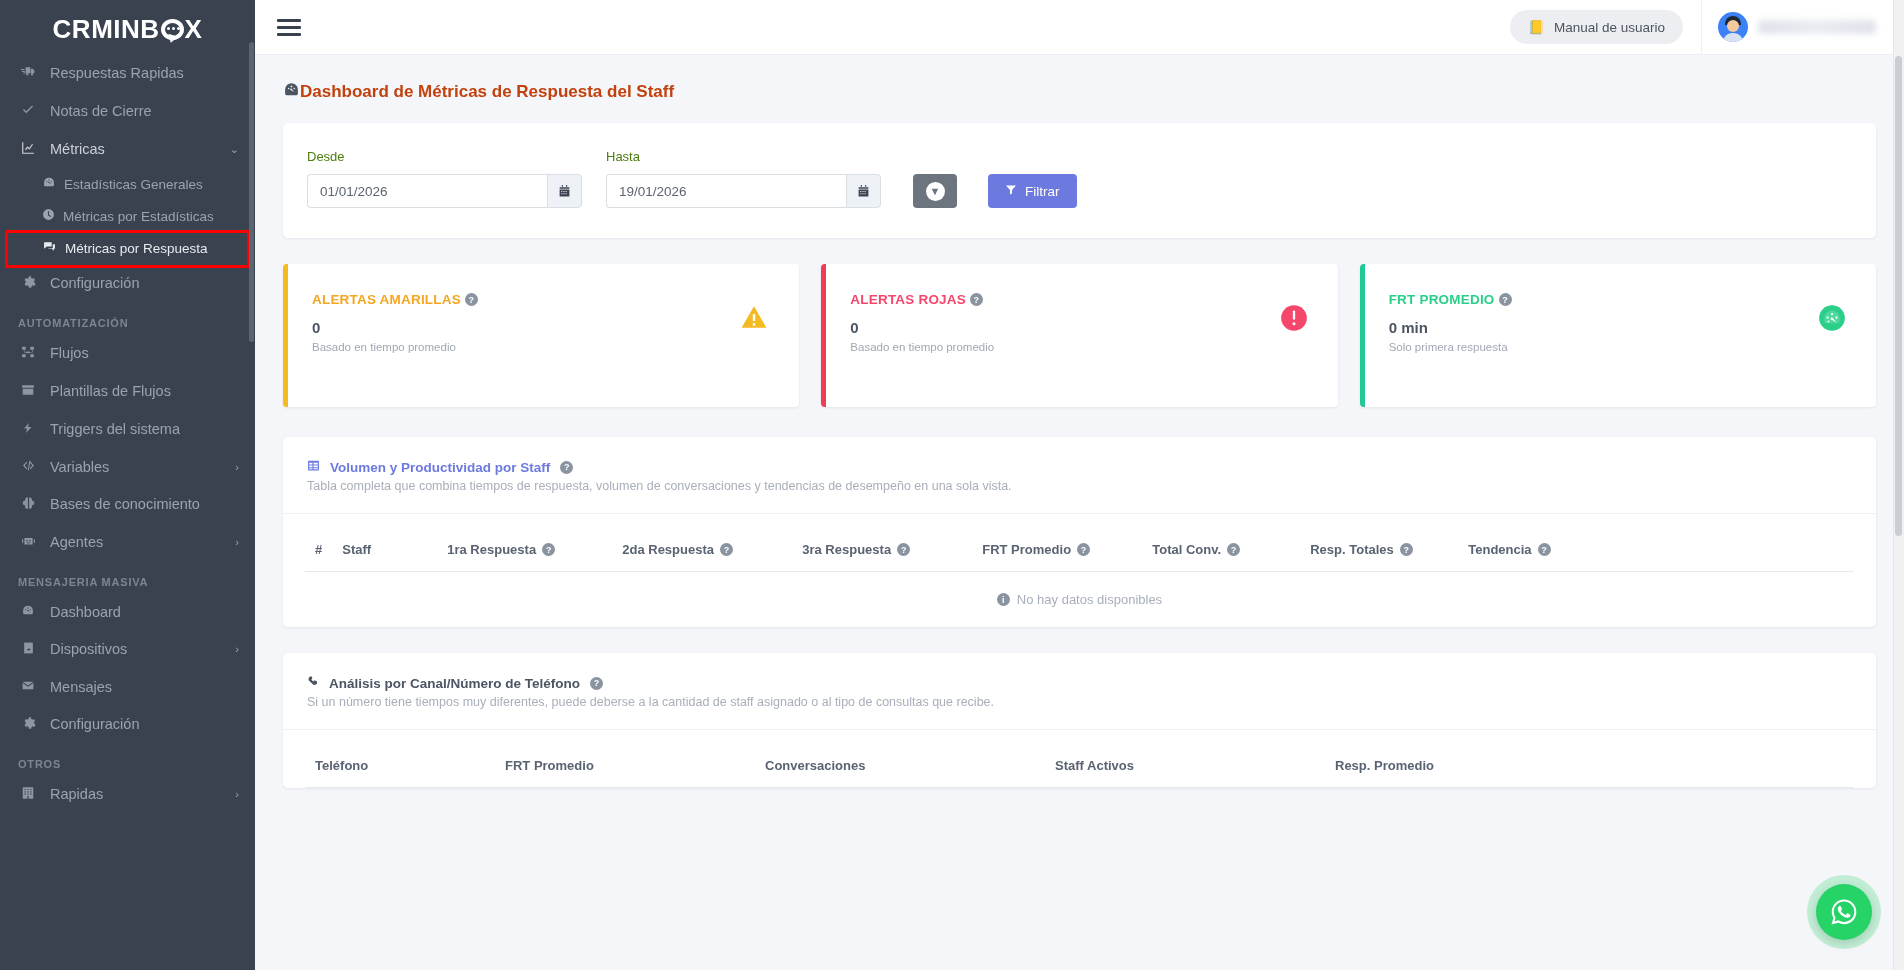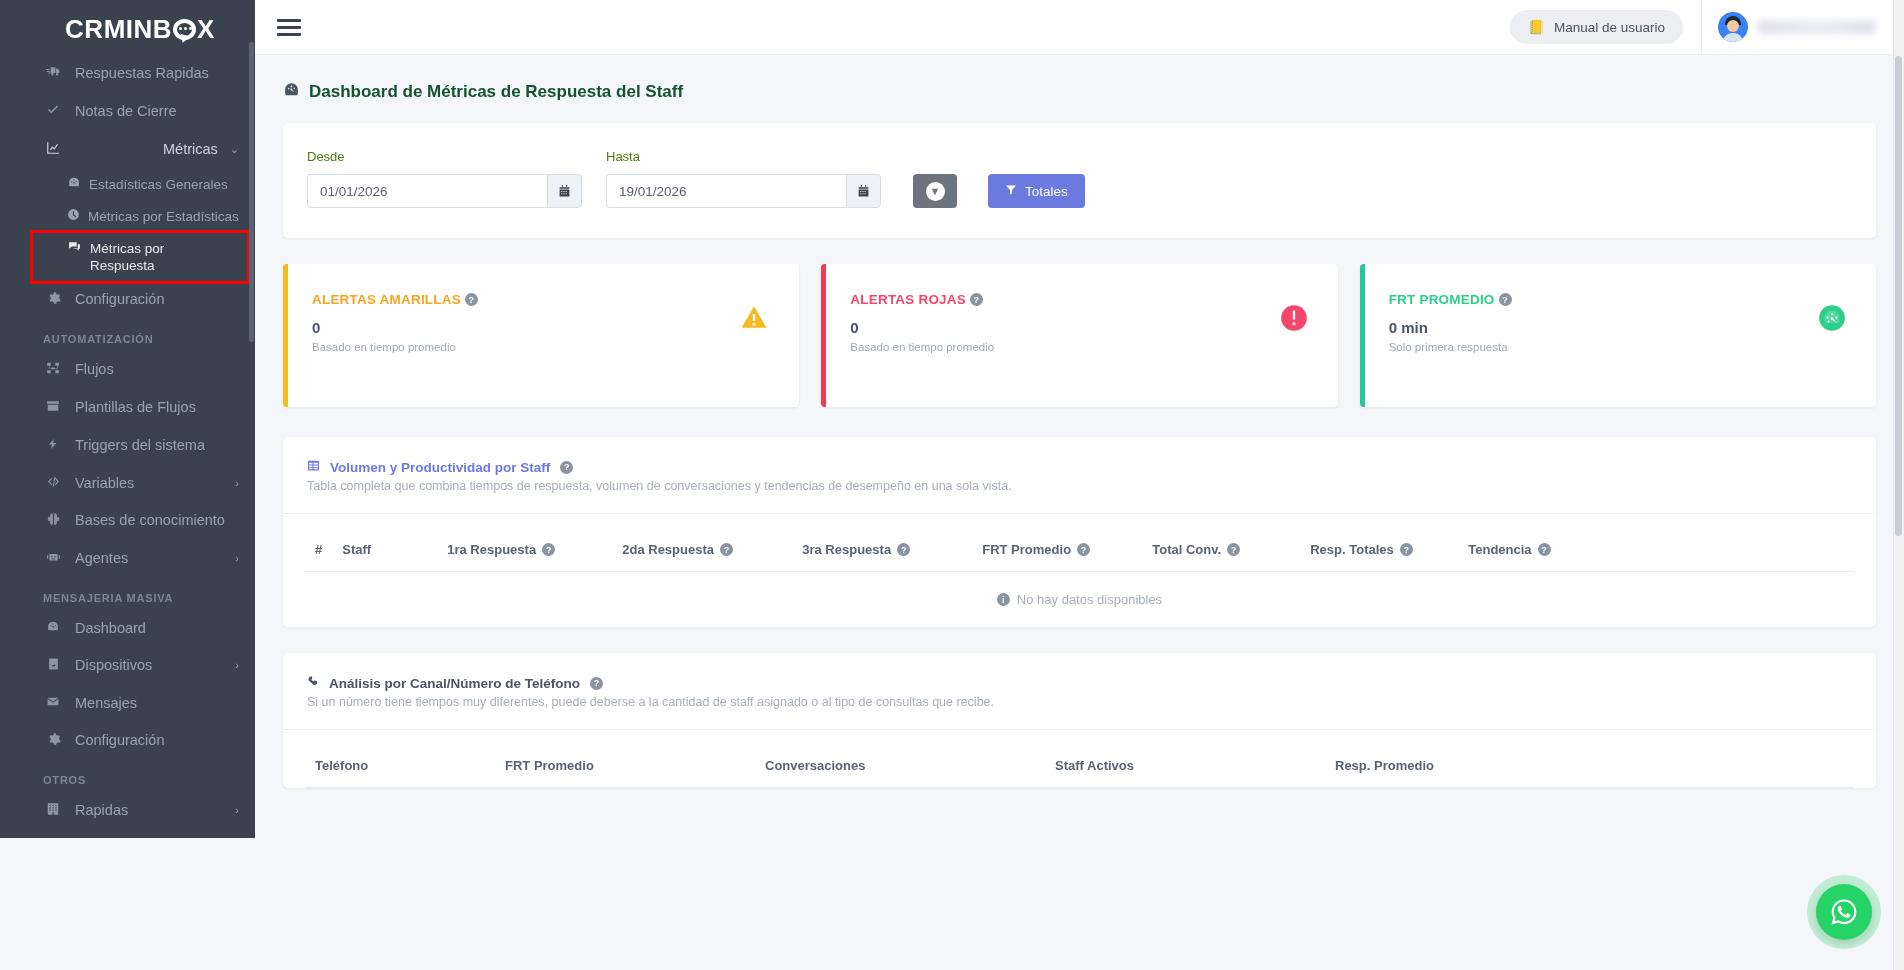--- a/index.html
+++ b/index.html
@@ -8,24 +8,23 @@
     font-family: "Liberation Sans", sans-serif;
     overflow: hidden;
     background: #f4f6f9;
   }
   .app { display: flex; width: 1904px; height: 970px; position: relative; }
 
   
   .sidebar {
     width: 255px; flex: 0 0 255px;
     background: #3a4250;
-    height: 838px;
+    height: 970px;
     overflow: hidden;
     position: relative;
-    padding-left: 25px;
   }
   .sidebar-inner { padding-bottom: 20px; }
   .logo {
     height: 55px; display: flex; align-items: center; justify-content: center;
     padding-top: 4px;
   }
   .logo-text {
     color: #ffffff; font-size: 26px; font-weight: 800; letter-spacing: 0.5px;
     display: flex; align-items: center;
   }
@@ -47,21 +46,21 @@
     padding: 10px 16px 10px 18px;
     color: #9aa3b0; font-size: 14.5px; line-height: 17px;
     cursor: pointer; position: relative;
   }
   .nav-item .ico {
     width: 20px; flex: 0 0 20px; text-align: center; font-size: 14px;
     color: #8d96a3; line-height: 17px;
   }
   .nav-item .lbl { flex: 1; }
   .nav-item .chev { font-size: 11px; color: #9aa3b0; line-height: 17px; }
-  .nav-item.active-parent { color: #ccd2da; text-align: right; }
+  .nav-item.active-parent { color: #ccd2da; }
   .nav-item.active-parent .ico { color: #ccd2da; }
   .nav-sub {
     display: flex; align-items: flex-start; gap: 8px;
     padding: 7px 16px 7px 42px;
     color: #9aa3b0; font-size: 13.5px; line-height: 17px; cursor: pointer;
   }
   .nav-sub .ico { font-size: 12px; color: #9aa3b0; }
   .nav-sub.highlighted {
     outline: 3px solid #ff0000; color: #e8ebef;
     margin: 0 8px 0 8px; padding-left: 34px;
@@ -103,22 +102,22 @@
   .avatar .face { position:absolute; top:8px; left:9px; width:12px; height:12px; background:#f3c9a0; border-radius:50%; }
   .avatar .body { position:absolute; bottom:0; left:5px; width:20px; height:9px; background:#d9e2ef; border-radius:9px 9px 0 0; }
   .user-name-blur {
     width: 118px; height: 14px; border-radius: 3px;
     background: linear-gradient(90deg,#dfe3ea,#e9ecf1,#dfe3ea);
     filter: blur(3px);
   }
 
   .content { height: 915px; overflow: hidden; position: relative; }
   .page-title {
-    display: flex; align-items: center; gap: 9px;
-    font-size: 17px; color: #14532d; font-weight: 600;
+    display: flex; align-items: center; 
+    font-size: 17px; color: #c2410c; font-weight: 600;
     padding: 26px 0 20px 28px;
     text-align: right;
   }
 
   .panel {
     background: #fff; margin: 0 28px 26px 28px; border-radius: 5px;
     box-shadow: 0 1px 3px rgba(20,30,60,.07);
   }
 
   
@@ -416,21 +415,21 @@
           </div>
           <button class="btn-collapse">
             <span class="circ">▼</span>
           </button>
           <button class="btn-filtrar">
             <span>
               <svg width="12" height="12" viewBox="0 0 24 24" fill="#fff">
                   <path d="M2 3h20l-8 9v7l-4 2v-9z"></path>
                 </svg>
             </span>
-            <span>Totales</span>
+            <span>Filtrar</span>
           </button>
         </div>
       </div>
 
       <div class="kpi-row" id="kpi-row">
           <div class="kpi" style="border-left-color: rgb(245, 185, 33);">
             <div class="kpi-title" style="color:#f5a623">
               <span>ALERTAS AMARILLAS</span>
               <span class="help">?</span>
             </div>

